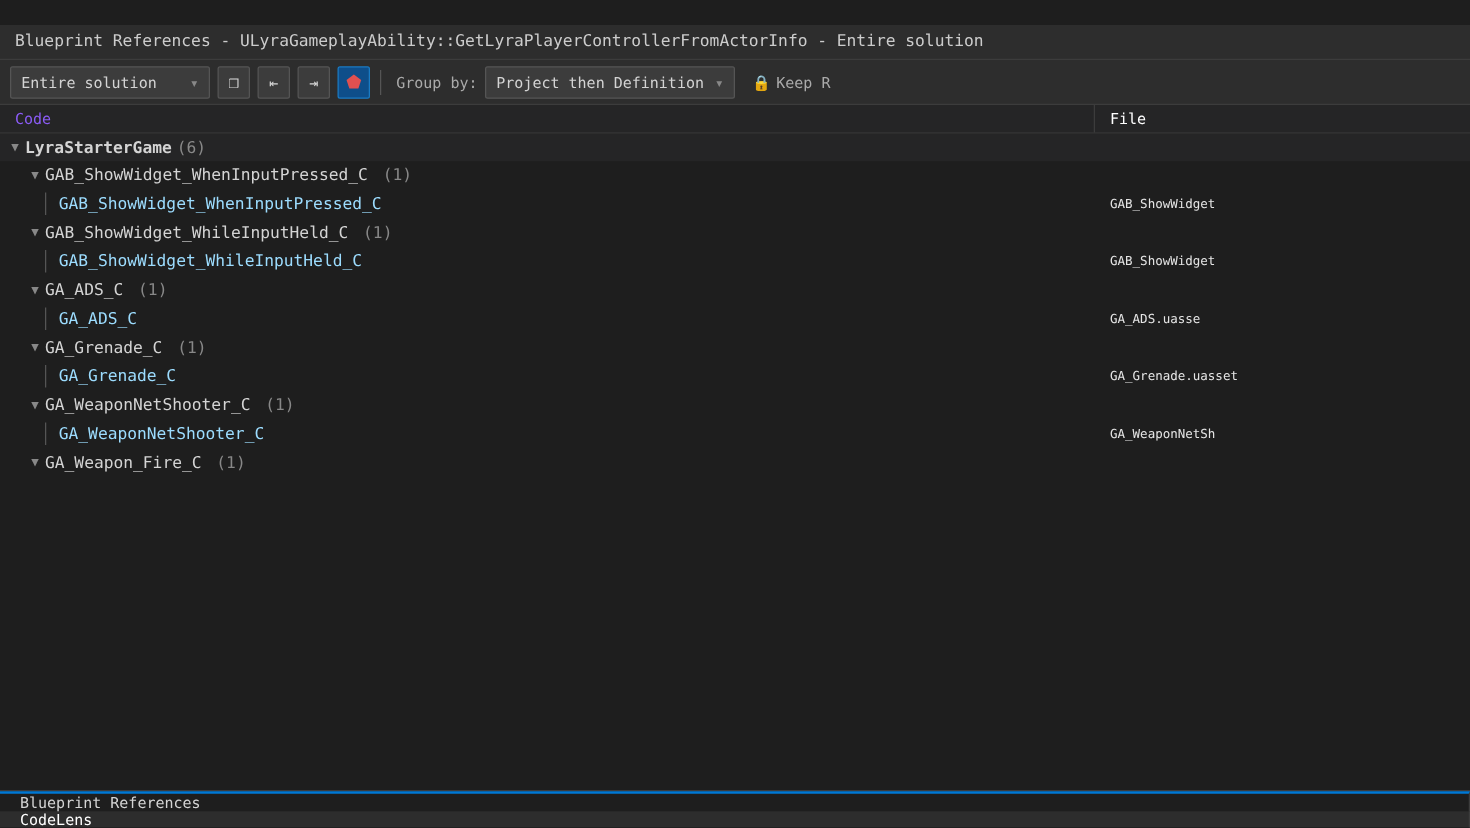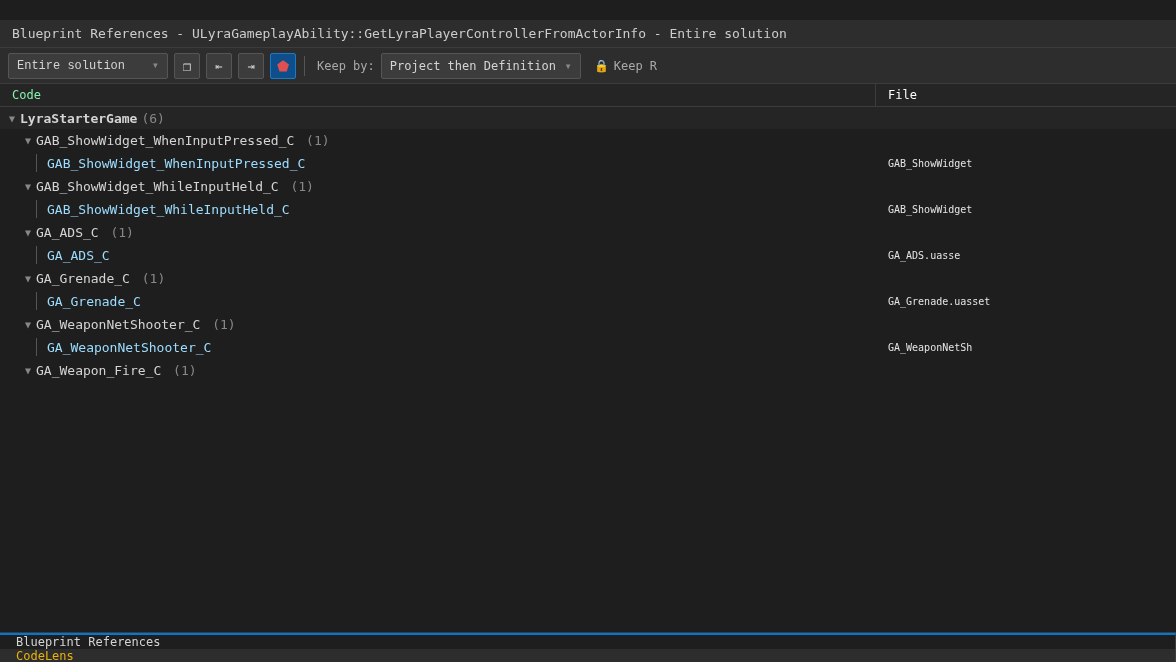--- a/index.html
+++ b/index.html
@@ -51,21 +51,20 @@
       color: #d4d4d4;
       padding: 3px 8px;
       font-size: 12px;
       cursor: pointer;
       display: flex;
       align-items: center;
       gap: 4px;
       min-width: 160px;
       height: 26px;
       border-radius: 2px;
-      font-family: Liberation Mono, monospace;
     }
 
     .toolbar-btn {
       background: #3c3c3c;
       border: 1px solid #555;
       color: #d4d4d4;
       width: 26px;
       height: 26px;
       display: flex;
       align-items: center;
@@ -120,21 +119,21 @@
     .column-headers {
       display: flex;
       background: #252526;
       border-bottom: 1px solid #3c3c3c;
       padding: 0;
       flex-shrink: 0;
     }
     .col-code {
       flex: 1;
       padding: 4px 12px;
-      color: #86efac;
+      color: #8b5cf6;
       font-size: 12px;
       border-right: 1px solid #3c3c3c;
     }
     .col-file {
       width: 300px;
       padding: 4px 12px;
       color: #ffffff;
       font-size: 12px;
     }
 
@@ -225,21 +224,21 @@
       flex-shrink: 0;
       height: 30px;
       flex-direction: column;
     }
     .tab {
       padding: 0 16px;
       display: flex;
       align-items: center;
       cursor: pointer;
       font-size: 12px;
-      color: #eab308;
+      color: #ffffff;
       border-right: 1px solid #3c3c3c;
     }
     .tab.active {
       background: #1e1e1e;
       color: #d4d4d4;
       border-top: 2px solid #0078d4;
     }
   </style>
 </head>
 <body>
@@ -266,21 +265,21 @@
   <div class="toolbar-btn" title="Expand All">
     <span style="font-size:12px;">⇥</span>
   </div>
 
   <div class="toolbar-btn active" title="Filter">
     <span style="font-size:14px; color:#e05050;">⬟</span>
   </div>
 
   <div class="toolbar-separator"></div>
 
-  <span class="group-by-label">Keep by:</span>
+  <span class="group-by-label">Group by:</span>
 
   <div class="group-dropdown">
     <span>Project then Definition</span>
     <span style="margin-left:auto; color:#888;">▾</span>
   </div>
 
   <div class="lock-icon-area">
     <span>🔒</span>
     <span>Keep R</span>
   </div>

